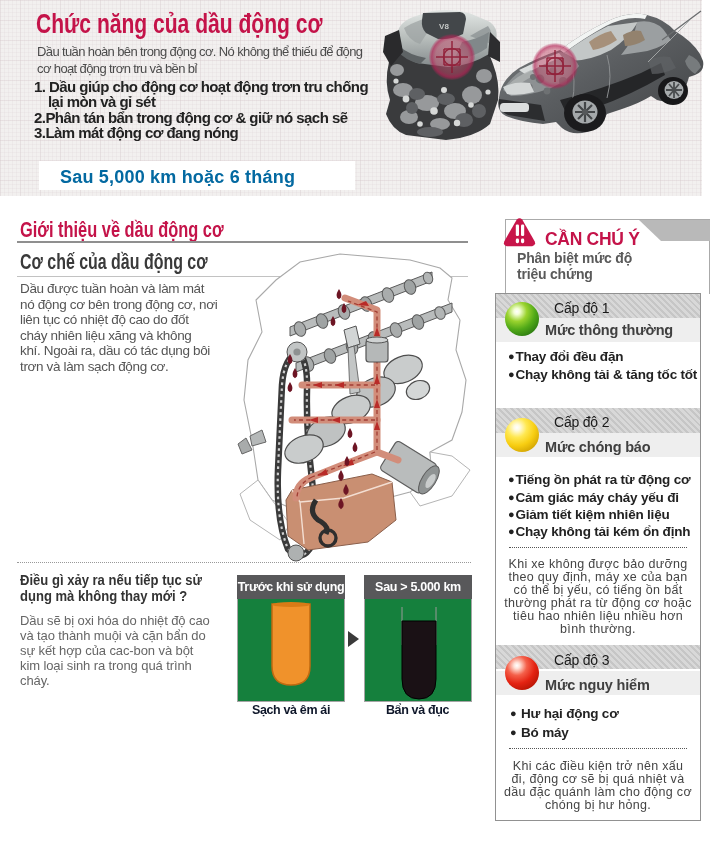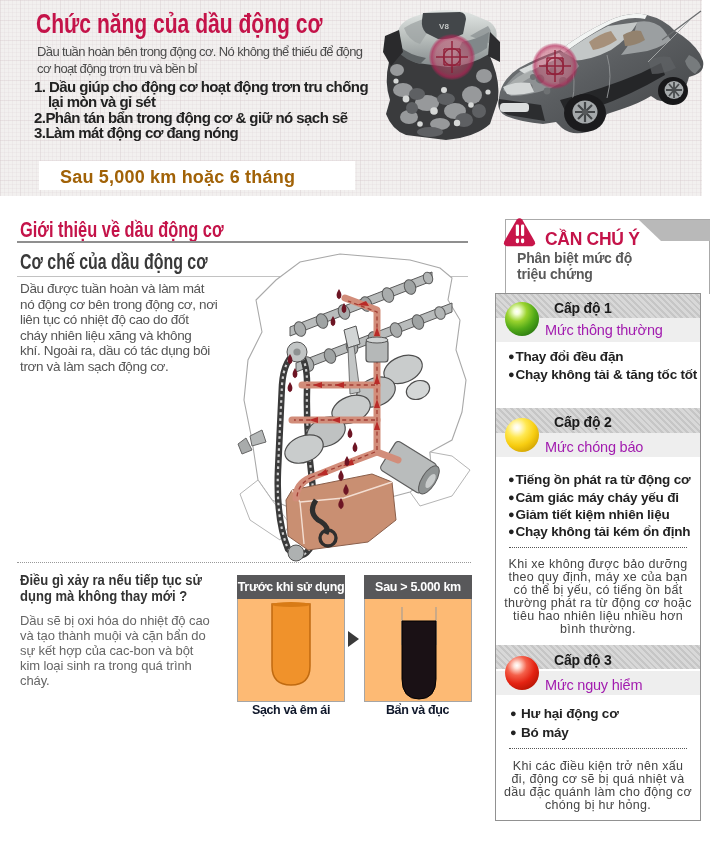--- a/index.html
+++ b/index.html
@@ -18,38 +18,38 @@
   background-size:20px 20px,20px 20px,4px 4px,4px 4px;}
 #title{left:36px;top:9px;font-size:27px;font-weight:bold;color:#c41349;
   transform:scaleX(.78);transform-origin:0 0;white-space:nowrap;}
 #hpara{left:37px;top:44px;font-size:13px;line-height:16.5px;color:#4b4b4b;
   letter-spacing:-.62px;white-space:nowrap;}
 #hlist{left:34px;top:79px;font-size:15px;line-height:15.4px;font-weight:bold;color:#222;
   white-space:nowrap;letter-spacing:-.55px;}
 #redbar{left:39px;top:142px;width:324px;height:19px;background:#b5123f;color:#fff;
   font-size:13px;font-weight:bold;line-height:19px;padding-left:8px;letter-spacing:-.2px;}
 #saubox{left:39px;top:161px;width:316px;height:29px;background:#fff;}
-#sautxt{left:60px;top:167px;font-size:18px;font-weight:bold;color:#a16207;
+#sautxt{left:60px;top:167px;font-size:18px;font-weight:bold;color:#0369a1;
   white-space:nowrap;letter-spacing:.2px;}
 
 #sect1{left:20px;top:217px;font-size:22px;font-weight:bold;color:#c41349;
   transform:scaleX(.745);transform-origin:0 0;white-space:nowrap;}
 #rule1{left:17px;top:241px;width:451px;height:2px;background:#8f8f8f;}
 #sect2{left:20px;top:249px;font-size:22px;font-weight:bold;color:#3a3a3a;
   transform:scaleX(.725);transform-origin:0 0;white-space:nowrap;}
 #rule2{left:17px;top:276px;width:451px;height:1px;background:#c2c2c2;}
 #lpara{left:20px;top:281px;font-size:13.5px;line-height:15.5px;color:#555;
   white-space:nowrap;letter-spacing:-.35px;}
 #dots1{left:17px;top:562px;width:454px;border-top:1px dotted #999;}
 
 #bl-h{left:20px;top:572px;font-size:15px;font-weight:bold;color:#333;line-height:16px;
   white-space:nowrap;transform:scaleX(.87);transform-origin:0 0;}
 #bl-p{left:20px;top:613px;font-size:13px;line-height:15px;color:#666;
   white-space:nowrap;letter-spacing:-.1px;}
-.tubebox{width:108px;height:127px;border:1px solid #a5a5a5;background:#fdba74;}
+.tubebox{width:108px;height:127px;border:1px solid #a5a5a5;background:#15803d;}
 .tubehdr{position:absolute;left:-1px;top:-1px;width:108px;height:24px;background:#58585a;
   color:#fff;font-size:12.5px;font-weight:bold;text-align:center;line-height:24px;
   letter-spacing:-.3px;}
 #box1{left:237px;top:575px;}
 #box2{left:364px;top:575px;}
 .tlabel{font-size:12.5px;font-weight:bold;color:#0f172a;text-align:center;letter-spacing:-.35px;}
 #arrow{left:348px;top:631px;width:0;height:0;border-left:11px solid #3a3a3a;
   border-top:8px solid transparent;border-bottom:8px solid transparent;}
 
 #notice{left:505px;top:219px;width:205px;height:75px;background:#fff;
@@ -61,22 +61,22 @@
 #pbiet{left:517px;top:251px;font-size:14px;font-weight:bold;color:#5a5a5a;
   line-height:15.5px;letter-spacing:-.2px;}
 #rbox{left:495px;top:293px;width:206px;height:528px;border:1px solid #919191;background:#fff;}
 .sbar{position:absolute;left:0;width:204px;height:24px;
   background:repeating-linear-gradient(45deg,#c6c6c6 0 2px,#d8d8d8 2px 4.5px);}
 .sbar2{position:absolute;left:0;width:204px;height:24px;background:#eeeeee;}
 .ball{position:absolute;width:34px;height:34px;border-radius:50%;}
 .ball-g{background:radial-gradient(circle at 35% 28%, #ffffff 0%, #f4ffd8 9%, #9ad32e 30%, #51a918 55%, #2d7c12 80%, #1c600e 100%);}
 .ball-y{background:radial-gradient(circle at 35% 28%, #ffffff 0%, #fffbe0 9%, #ffe851 30%, #f7cd11 55%, #d3a503 80%, #a07c00 100%);}
 .ball-r{background:radial-gradient(circle at 35% 28%, #ffffff 0%, #ffe2d8 9%, #f4604a 30%, #e42312 55%, #b81505 80%, #801000 100%);}
-.capt{position:absolute;font-weight:bold;color:#1a1a1a;font-size:14px;white-space:nowrap;letter-spacing:-.2px;}
-.muct{position:absolute;font-weight:normal;color:#a21caf;font-size:14.5px;white-space:nowrap;letter-spacing:-.2px;}
+.capt{position:absolute;font-weight:normal;color:#1a1a1a;font-size:14px;white-space:nowrap;letter-spacing:-.2px;}
+.muct{position:absolute;font-weight:bold;color:#404040;font-size:14.5px;white-space:nowrap;letter-spacing:-.2px;}
 .bul{position:absolute;font-weight:bold;color:#222;font-size:13.5px;white-space:nowrap;letter-spacing:-.2px;}
 .bul .d{font-size:11px;position:relative;top:-1px;padding-right:1px;}
 .rdots{position:absolute;left:13px;width:178px;border-top:1px dotted #555;}
 .rpara{position:absolute;left:5px;width:194px;font-size:12.5px;line-height:13px;
   color:#444;text-align:center;letter-spacing:.3px;}
 </style>
 </head>
 <body>
 <div id="page">
   <div id="hdr" class="abs"></div>

